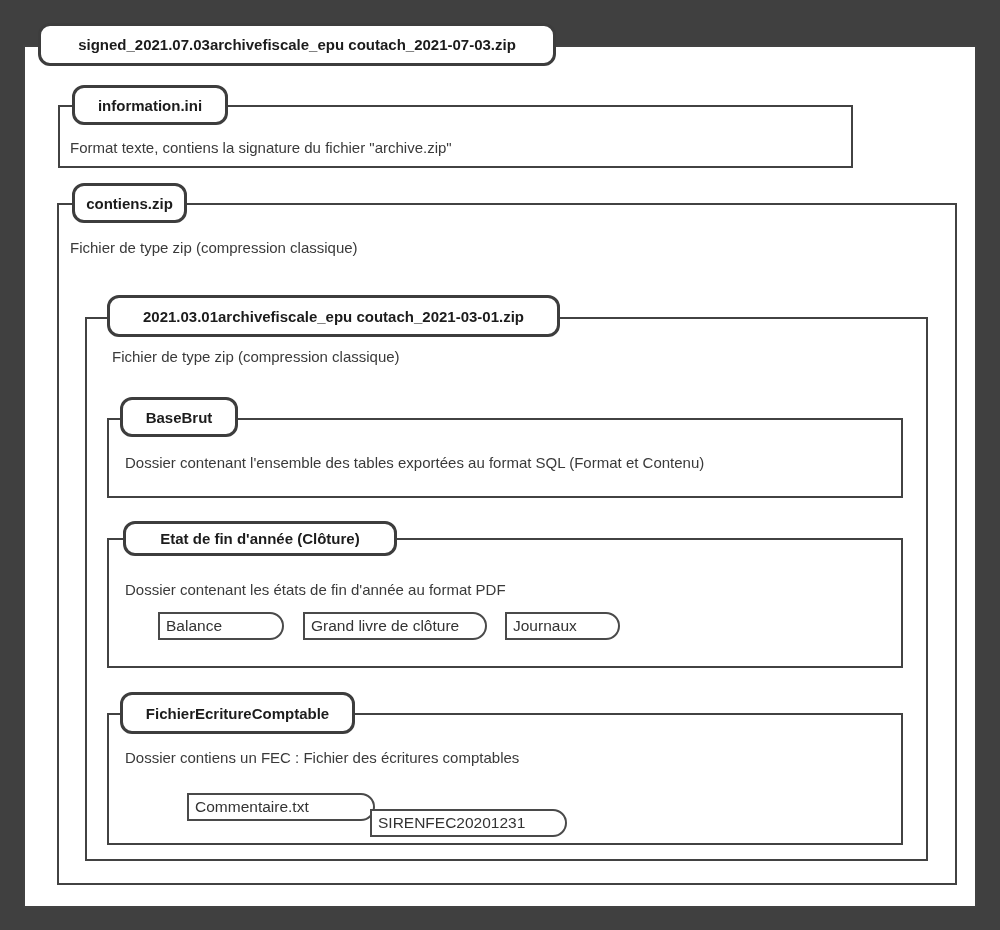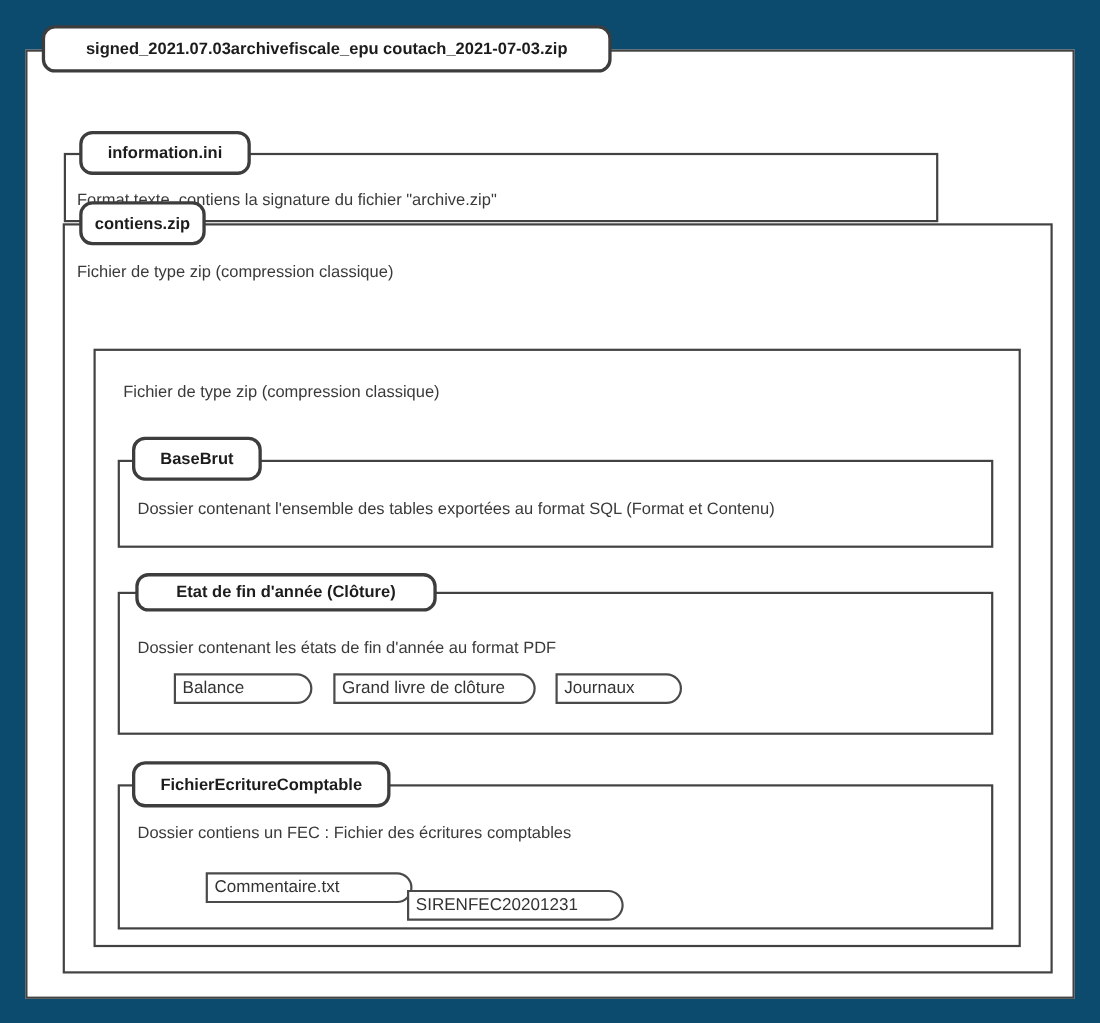--- a/index.html
+++ b/index.html
@@ -5,21 +5,21 @@
   html, body {
     margin: 0;
     padding: 0;
     background: #ffffff;
     font-family: "Liberation Sans", "DejaVu Sans", sans-serif;
   }
   #canvas {
     position: relative;
     width: 1000px;
     height: 930px;
-    background: #0c4a6e;
+    background: #404040;
     overflow: hidden;
   }
   .gbox {
     position: absolute;
     box-sizing: border-box;
     background: #ffffff;
     border: 2px solid #424242;
   }
   .gtab {
     position: absolute;
@@ -59,30 +59,31 @@
 </style>
 </head>
 <body>
 
 <div id="canvas">
 
   <div class="gbox" style="left:23px; top:45px; width:954px; height:863px;">
 
     <div class="gtab" style="left:13px; top:-24px; width:518px; height:43px;">signed_2021.07.03archivefiscale_epu coutach_2021-07-03.zip</div>
 
-    <div class="gbox" style="left:33px; top:58px; width:795px; height:63px;margin-top:34px;">
+    <div class="gbox" style="left:33px; top:58px; width:795px; height:63px;">
       <div class="gtab" style="left:12px; top:-22px; width:156px; height:40px;">information.ini</div>
       <div class="gdesc" style="left:10px; top:31px;">Format texte, contiens la signature du fichier "archive.zip"</div>
     </div>
 
     <div class="gbox" style="left:32px; top:156px; width:900px; height:682px;">
       <div class="gtab" style="left:13px; top:-22px; width:115px; height:40px;">contiens.zip</div>
       <div class="gdesc" style="left:11px; top:33px;">Fichier de type zip (compression classique)</div>
 
       <div class="gbox" style="left:26px; top:112px; width:843px; height:544px;">
+        <div class="gtab" style="left:20px; top:-24px; width:453px; height:42px;">2021.03.01archivefiscale_epu coutach_2021-03-01.zip</div>
         <div class="gdesc" style="left:25px; top:28px;">Fichier de type zip (compression classique)</div>
 
         <div class="gbox" style="left:20px; top:219px; width:796px; height:130px;">
           <div class="gtab" style="left:14px; top:-19px; width:274px; height:35px;">Etat de fin d'année (Clôture)</div>
           <div class="gdesc" style="left:16px; top:40px;">Dossier contenant les états de fin d'année au format PDF</div>
           <div class="itab" style="left:49px; top:72px; width:126px; height:28px;">Balance</div>
           <div class="itab" style="left:194px; top:72px; width:184px; height:28px;">Grand livre de clôture</div>
           <div class="itab" style="left:396px; top:72px; width:115px; height:28px;">Journaux</div>
         </div>
 

